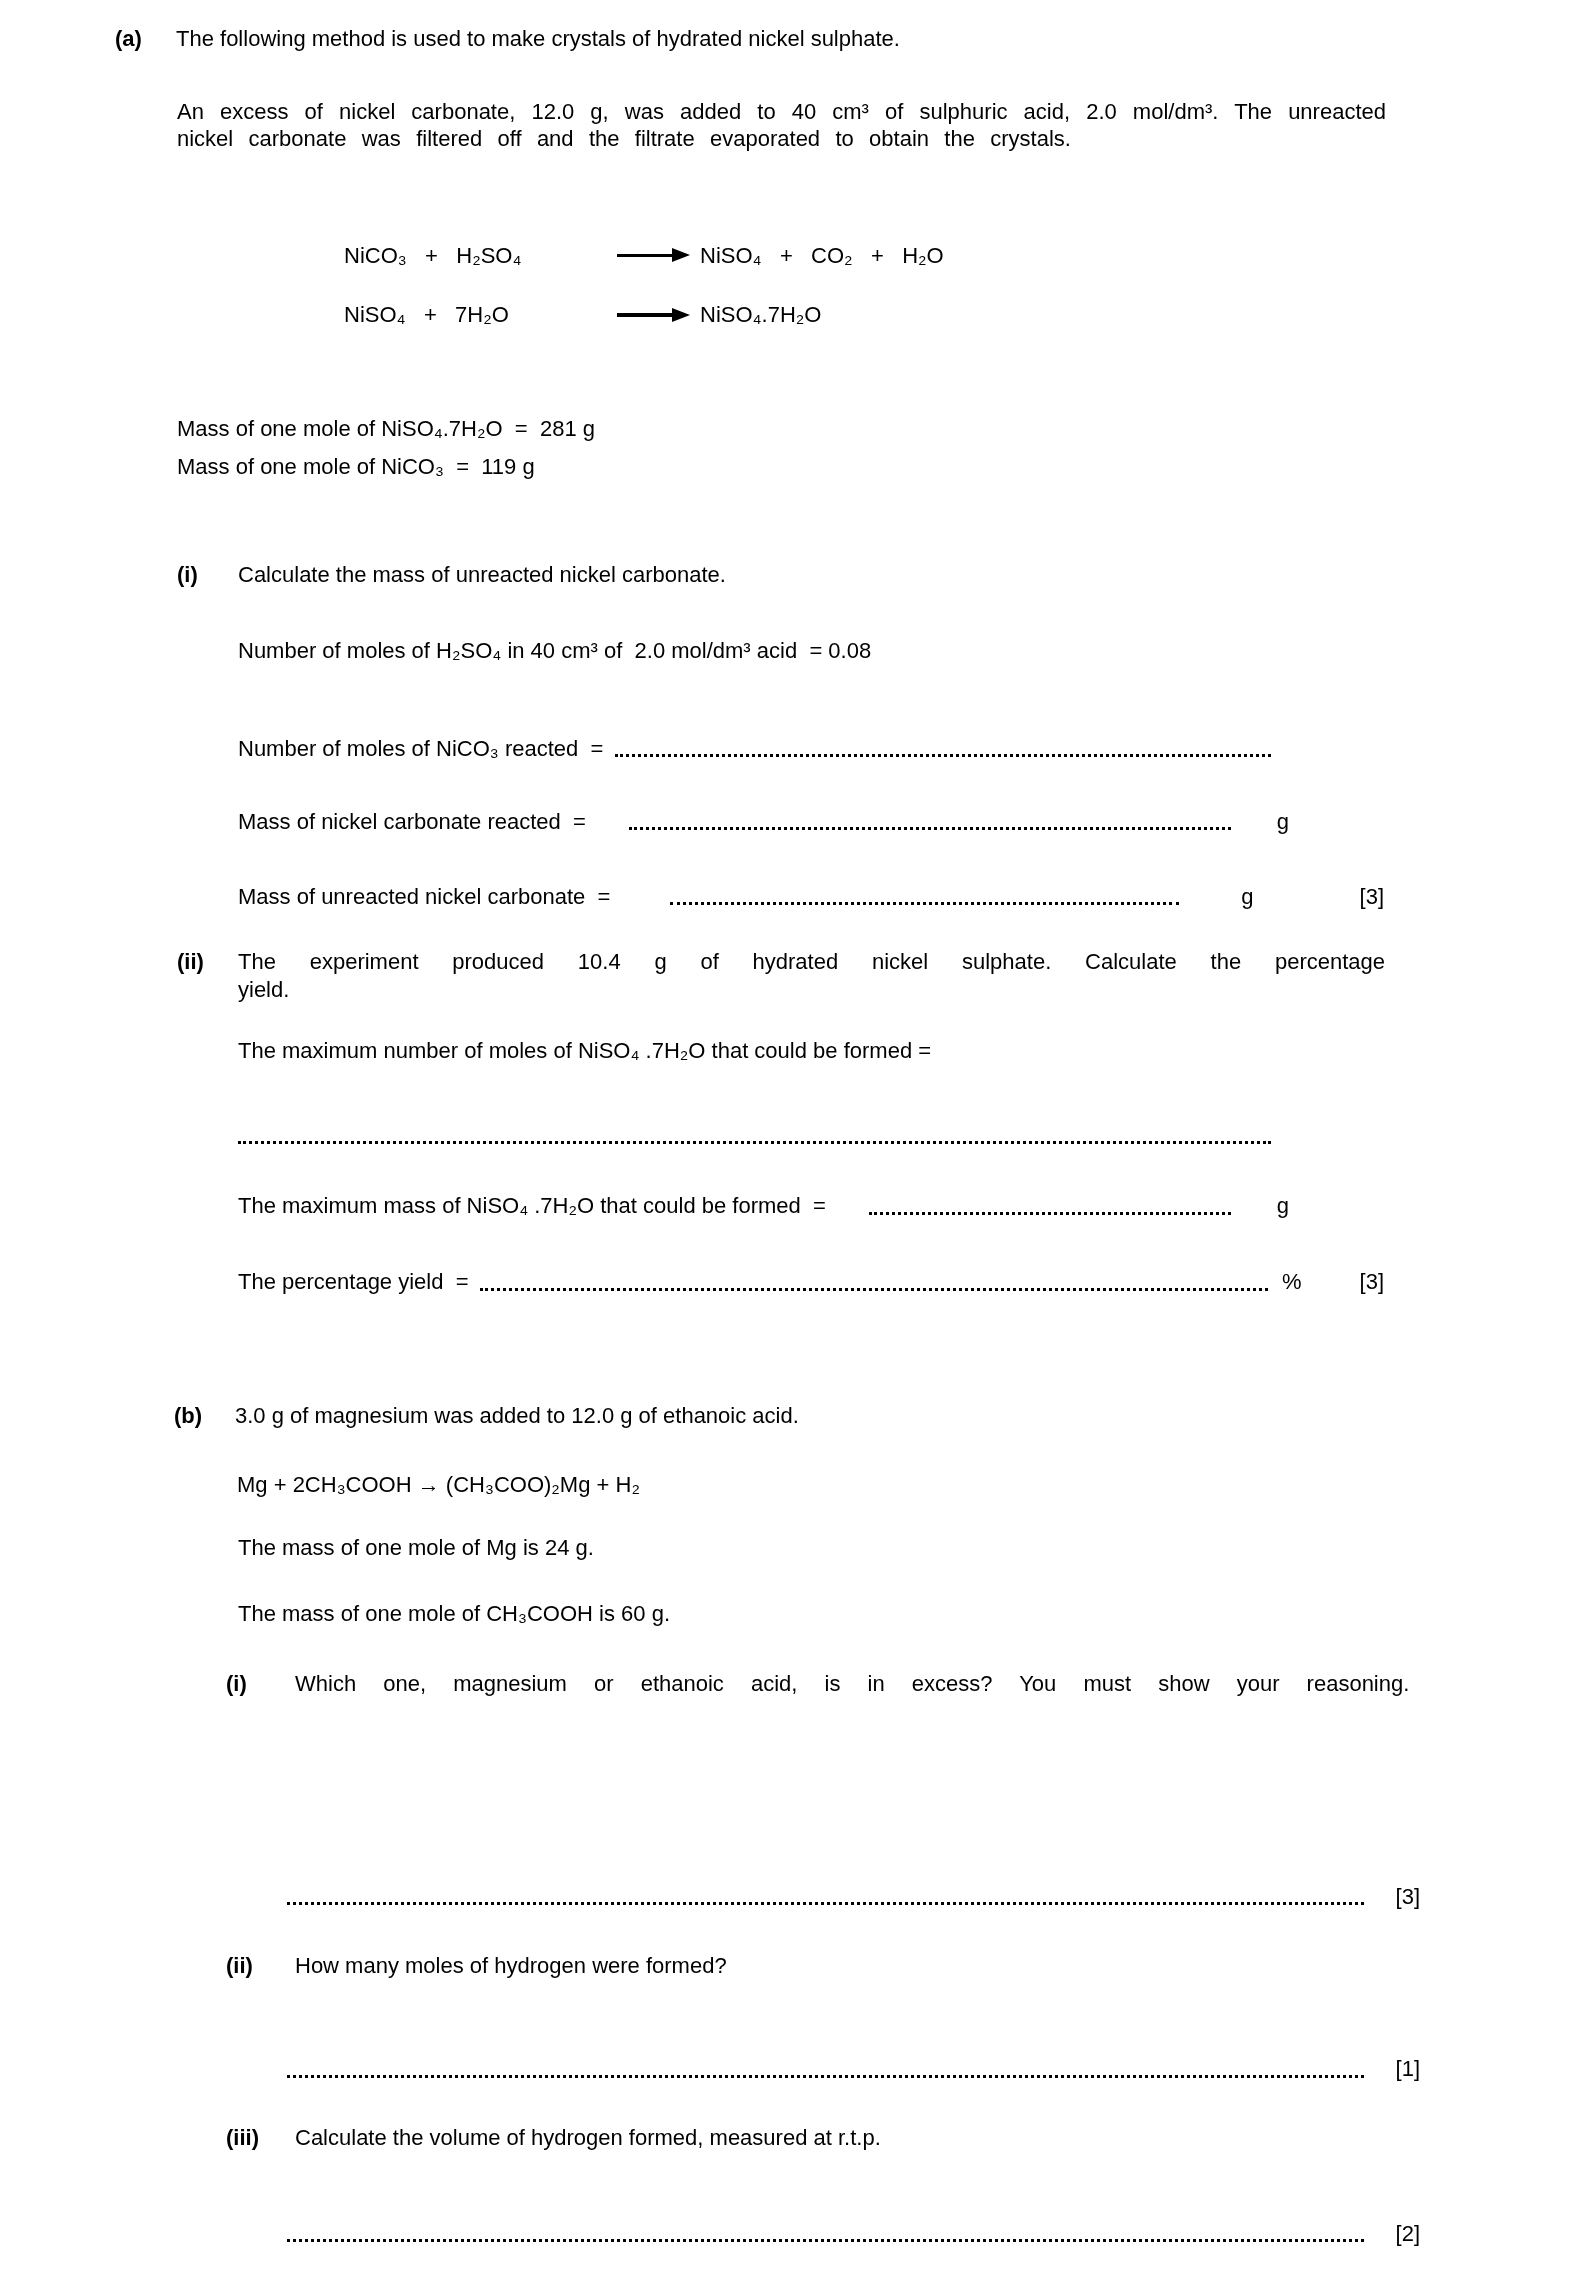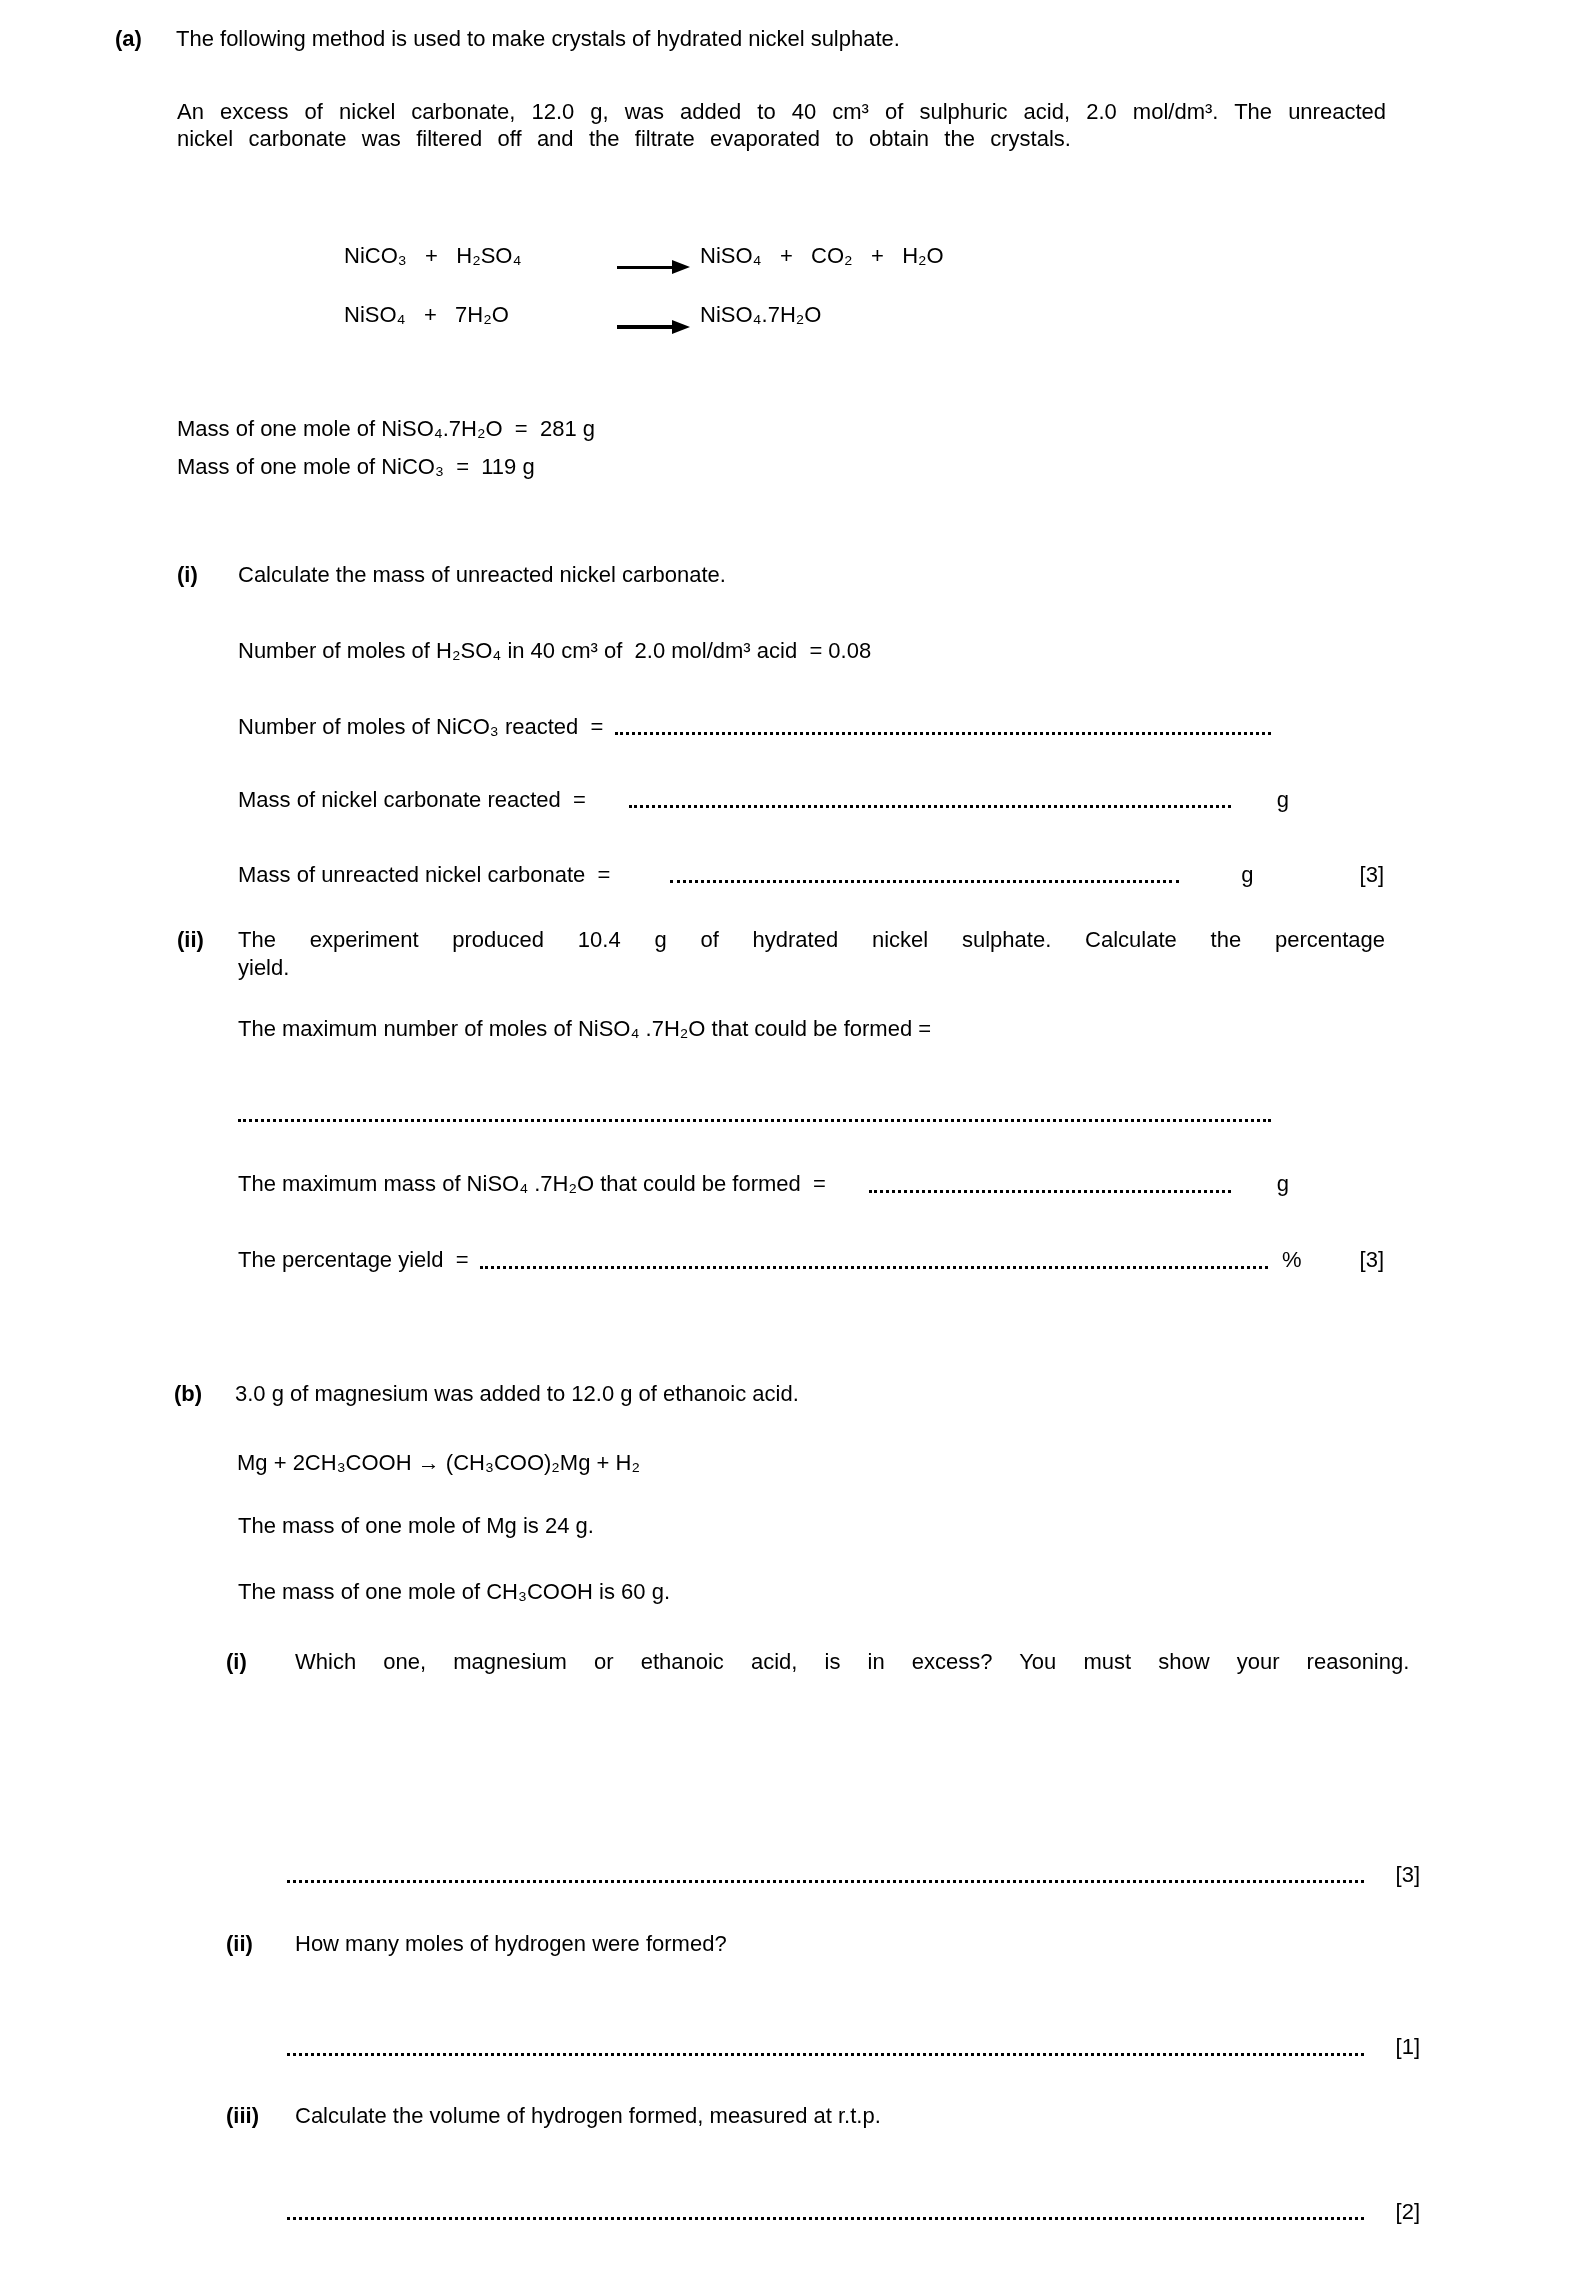--- a/index.html
+++ b/index.html
@@ -14,42 +14,42 @@
   .qlabel { flex:none; font-weight:bold; }
   .qtext { flex:1; }
   .pre { white-space:pre-wrap; }
   .just { text-align:justify; }
 
   
   .a-main { margin-left:115px; }
   .a-main .qlabel { width:61px; }
   .a-para { margin:45px 0 0 177px; width:1209px; text-align:justify; word-spacing:9.2px; }
   .eqs { margin:89px 0 0 344px; }
-  .eq-row { display:flex; align-items:flex-end; }
+  .eq-row { display:flex; align-items:center; }
   .eq2 { margin-top:32px; }
   .eq-left { width:263px; flex:none; }
   .rarrow { position:relative; display:inline-block; width:55px; height:3.5px; background:#000; margin:0 28px 0 10px; flex:none; }
   .rarrow::after { content:""; position:absolute; left:100%; top:50%; transform:translateY(-50%);
                    width:0; height:0; border-left:18.4px solid #000; border-top:7.8px solid transparent; border-bottom:7.8px solid transparent; }
   .masses { margin:86px 0 0 177px; }
   .m2 { margin-top:10.6px; }
   .a-sub { margin-left:177px; }
   .a-sub .qlabel { width:61px; }
   .sub-i { margin-top:81px; }
   .ml337 { margin-left:238px; }
   .moles-line { margin-top:48px; }
 
   .ans-row { display:flex; align-items:flex-end; min-height:31px; }
   .dots { flex:1 1 auto; border-bottom:3.5px dotted #000; margin:0 0 5px 11.3px; }
   .unit { margin-left:14px; flex:none; }
   .mark { margin-left:58px; flex:none; }
   .w1463 { width:1033px; }
   .w1488 { width:1051px;gap:32px; }
   .w1623 { width:1146px; }
-  .ar1 { margin-top:45px; }
+  .ar1 { margin-top:67px; }
   .ar2 { margin-top:42px; }
   .ar3 { margin-top:44px;gap:48px; }
 
   .sub-ii { margin-top:38px; width:1208px; }
   .ws32 { word-spacing:21px; }
   .maxmoles { margin-top:34px; }
   .dotline { margin-top:51px; height:25.4px; width:1033px; border-bottom:3.5px dotted #000; }
   .maxmass { margin-top:45px; }
   .yield { margin-top:45px; }
 

